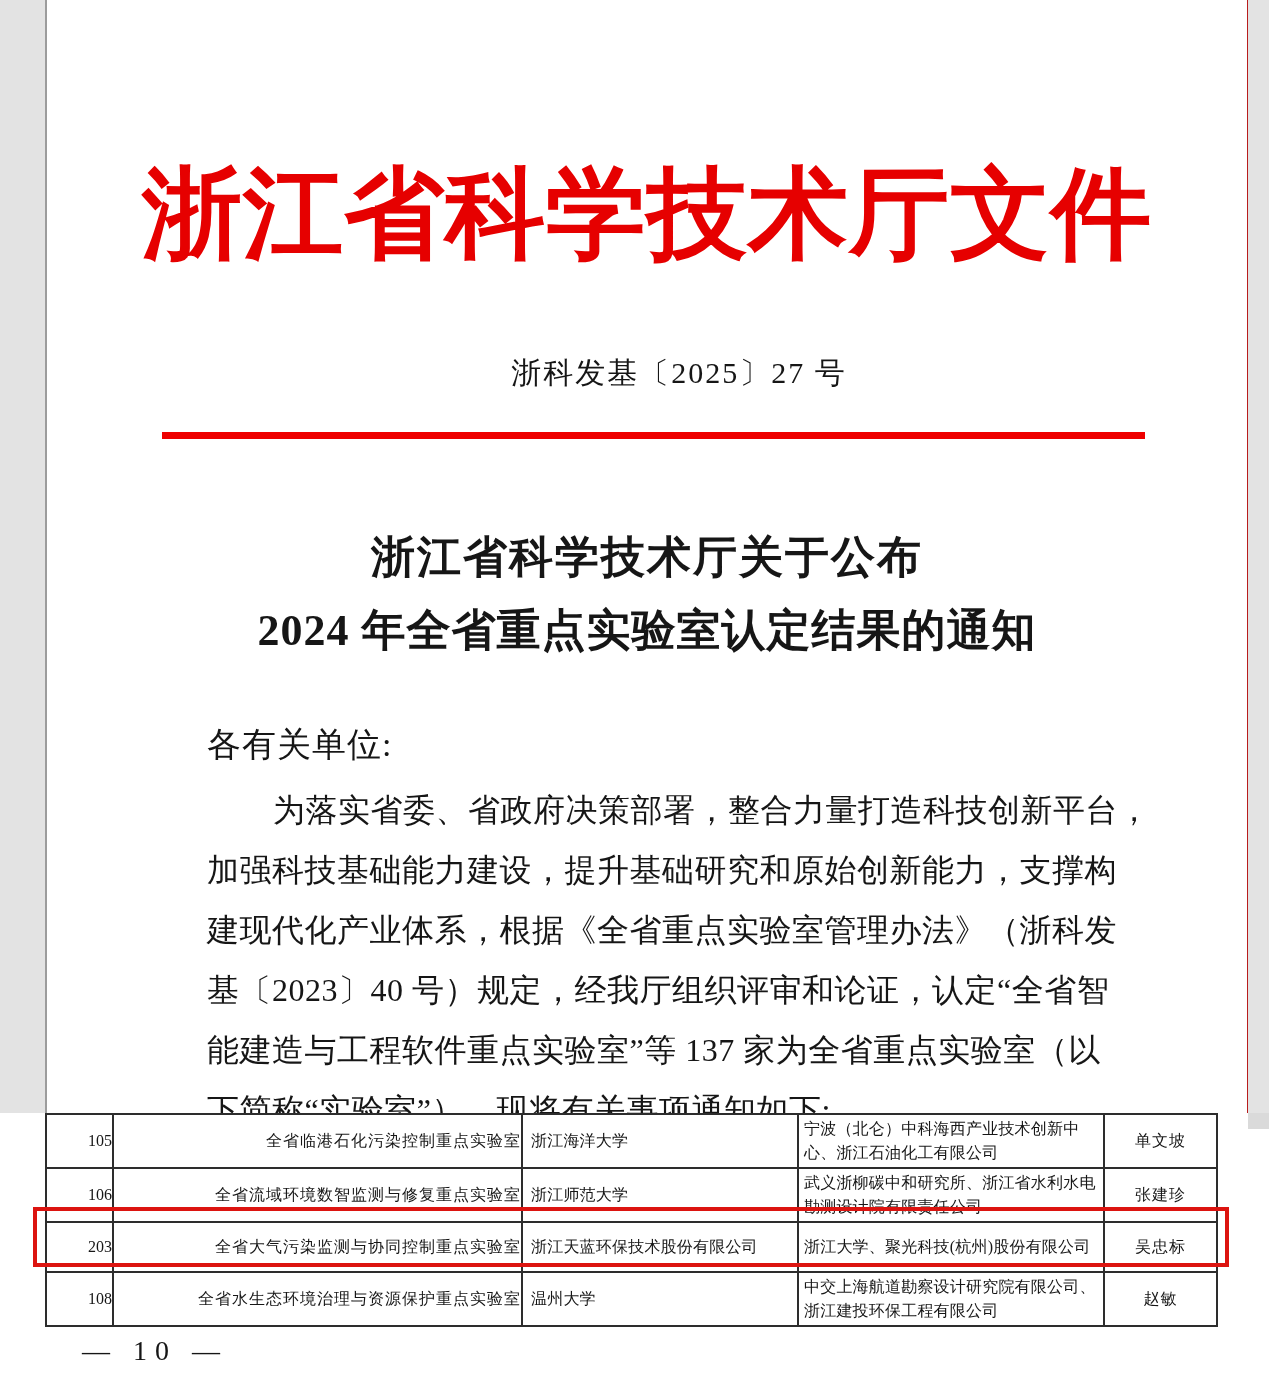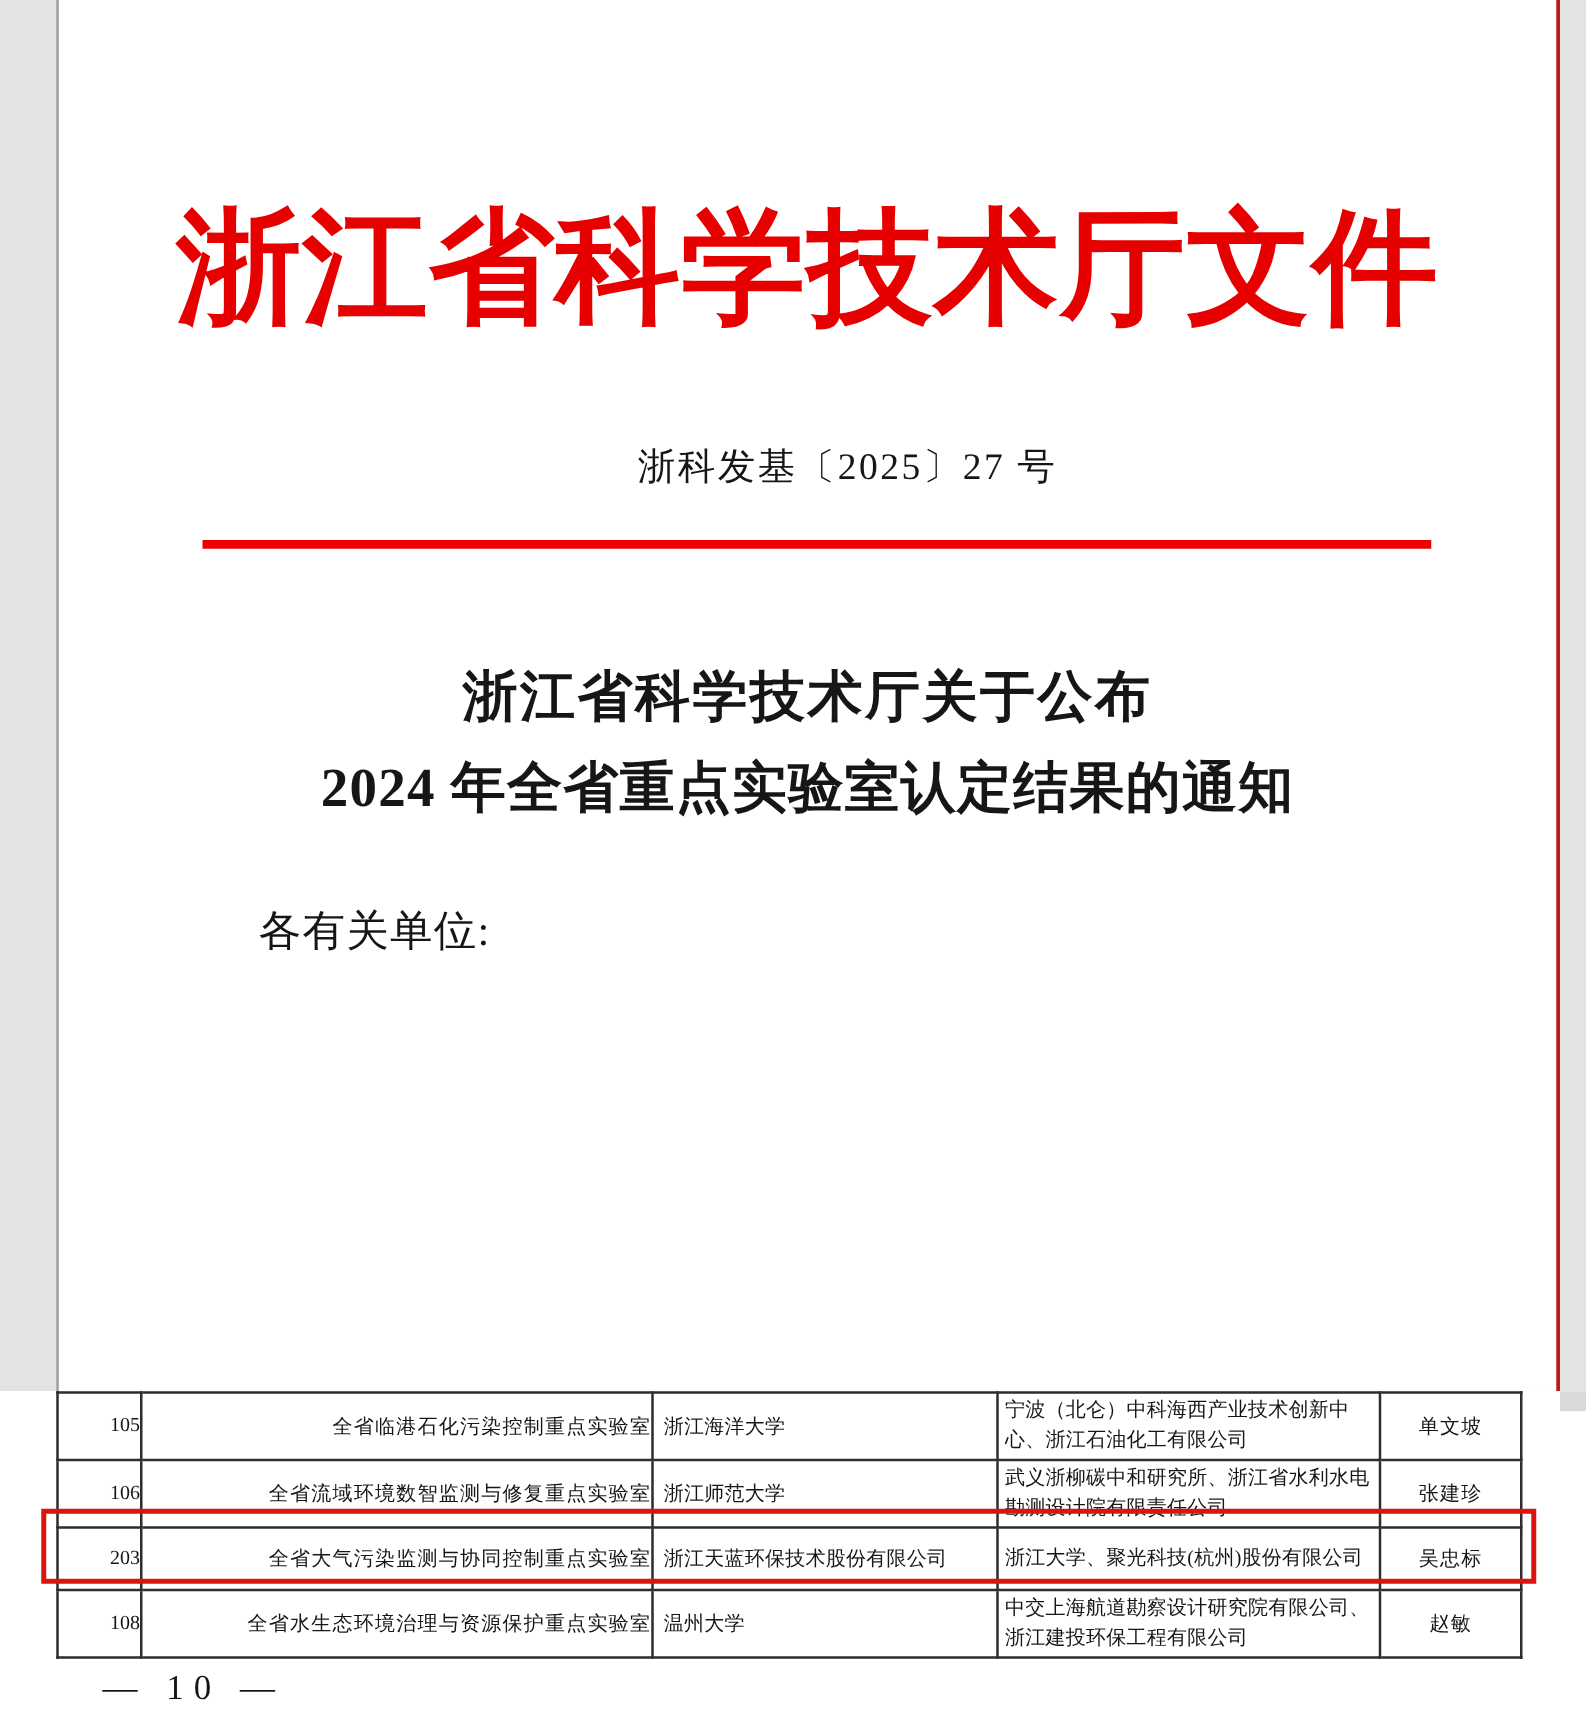--- a/index.html
+++ b/index.html
@@ -14,21 +14,21 @@
 
   
   .upper {
     position: absolute; left: 0; top: 0; width: 1269px; height: 1113px;
     background: #e3e3e3;
   }
   .page {
     position: absolute; left: 45px; top: 0; width: 1203px; height: 1113px;
     background: #ffffff;
     border-left: 2px solid #9c9c9c;
-    border-right: 3px solid #b91c1c;
+    border-right: 1px solid #b91c1c;
   }
   .agency-header {
     position: absolute; left: 0; top: 148px; width: 100%;
     text-align: center;
     font-size: 100px; font-weight: bold; letter-spacing: 1px;
     color: #e60000; white-space: nowrap;
   }
   .doc-number {
     position: absolute; left: 0; top: 353px; width: 100%;
     text-align: center; font-size: 30px; letter-spacing: 2px; margin-left: 32px;
@@ -99,20 +99,28 @@
 
     <div class="doc-number">浙科发基〔2025〕27 号</div>
 
     <div class="red-rule"></div>
 
     <div class="notice-title l1">浙江省科学技术厅关于公布</div>
     <div class="notice-title l2">2024 年全省重点实验室认定结果的通知</div>
 
     <div class="salutation">各有关单位:</div>
 
+    <div class="body-text">
+      <div class="body-line indent">为落实省委、省政府决策部署，整合力量打造科技创新平台，</div>
+      <div class="body-line">加强科技基础能力建设，提升基础研究和原始创新能力，支撑构</div>
+      <div class="body-line">建现代化产业体系，根据《全省重点实验室管理办法》（浙科发</div>
+      <div class="body-line">基〔2023〕40 号）规定，经我厅组织评审和论证，认定“全省智</div>
+      <div class="body-line">能建造与工程软件重点实验室”等 137 家为全省重点实验室（以</div>
+      <div class="body-line">下简称“实验室”）。现将有关事项通知如下:</div>
+    </div>
   </div>
 </div>
 
 <div class="lower">
   <div class="gray-notch"></div>
 
   <table class="results">
     <colgroup>
       <col style="width:67px">
         <col style="width:409px">

